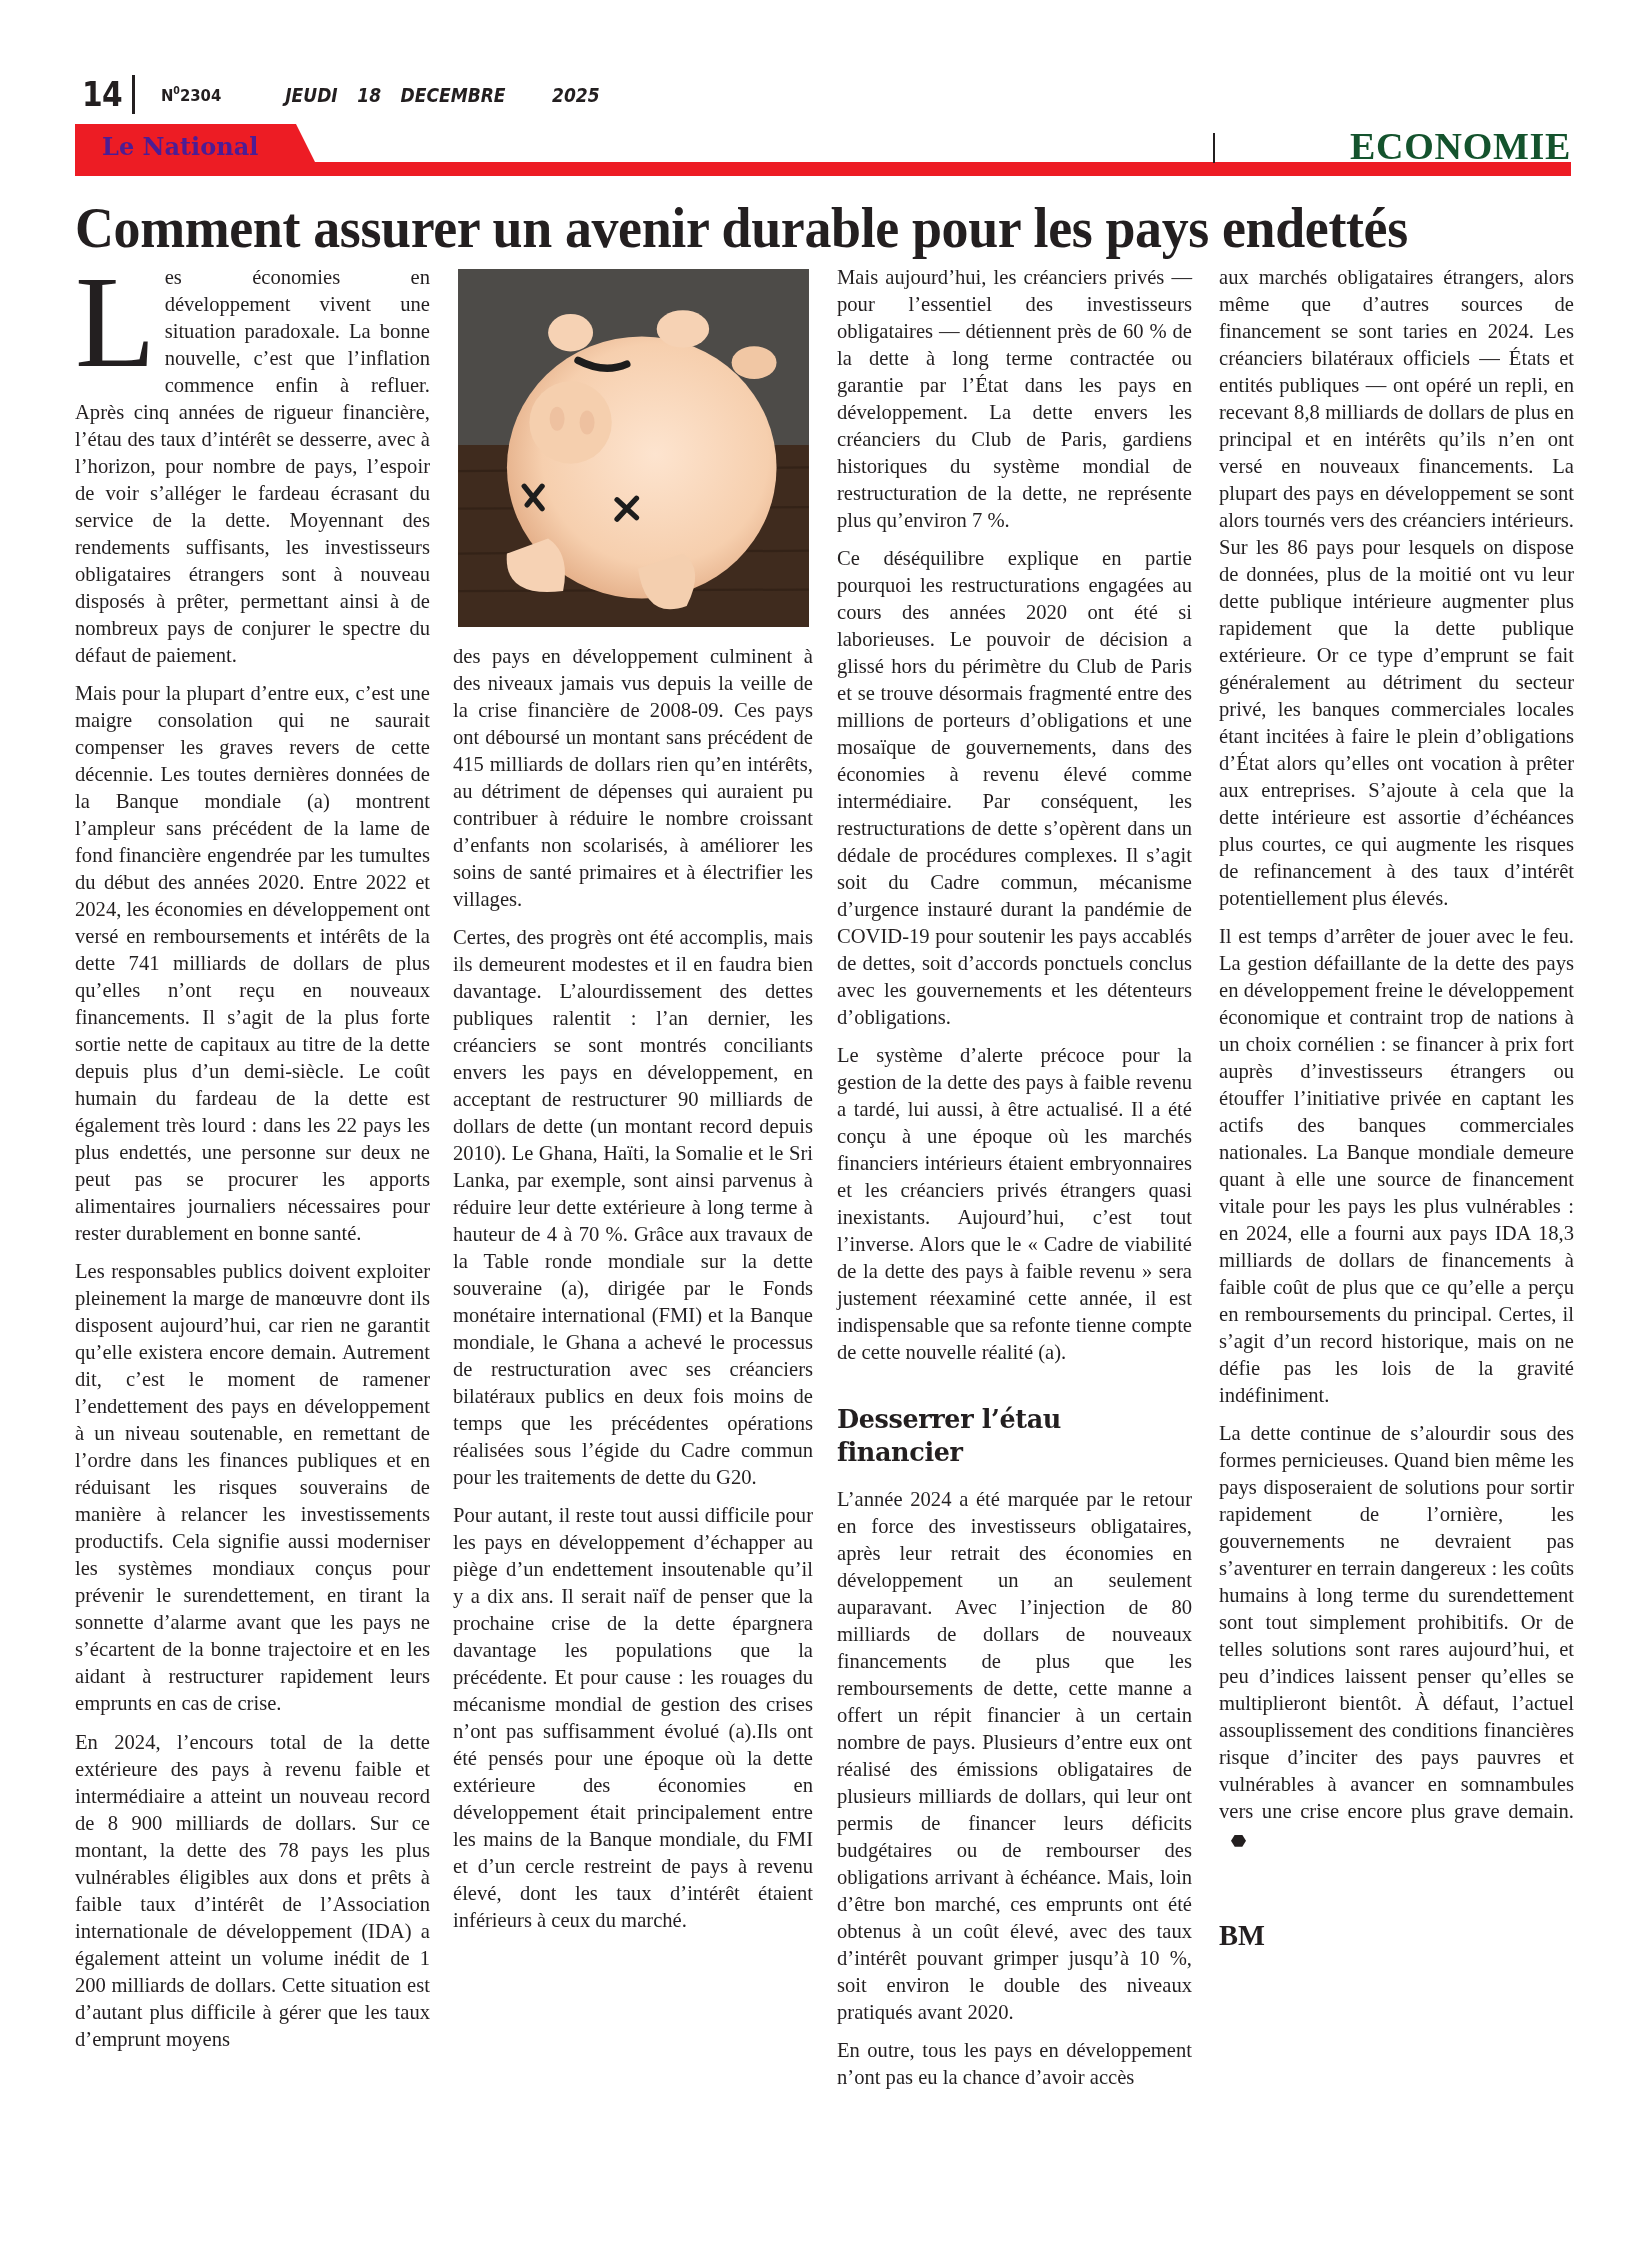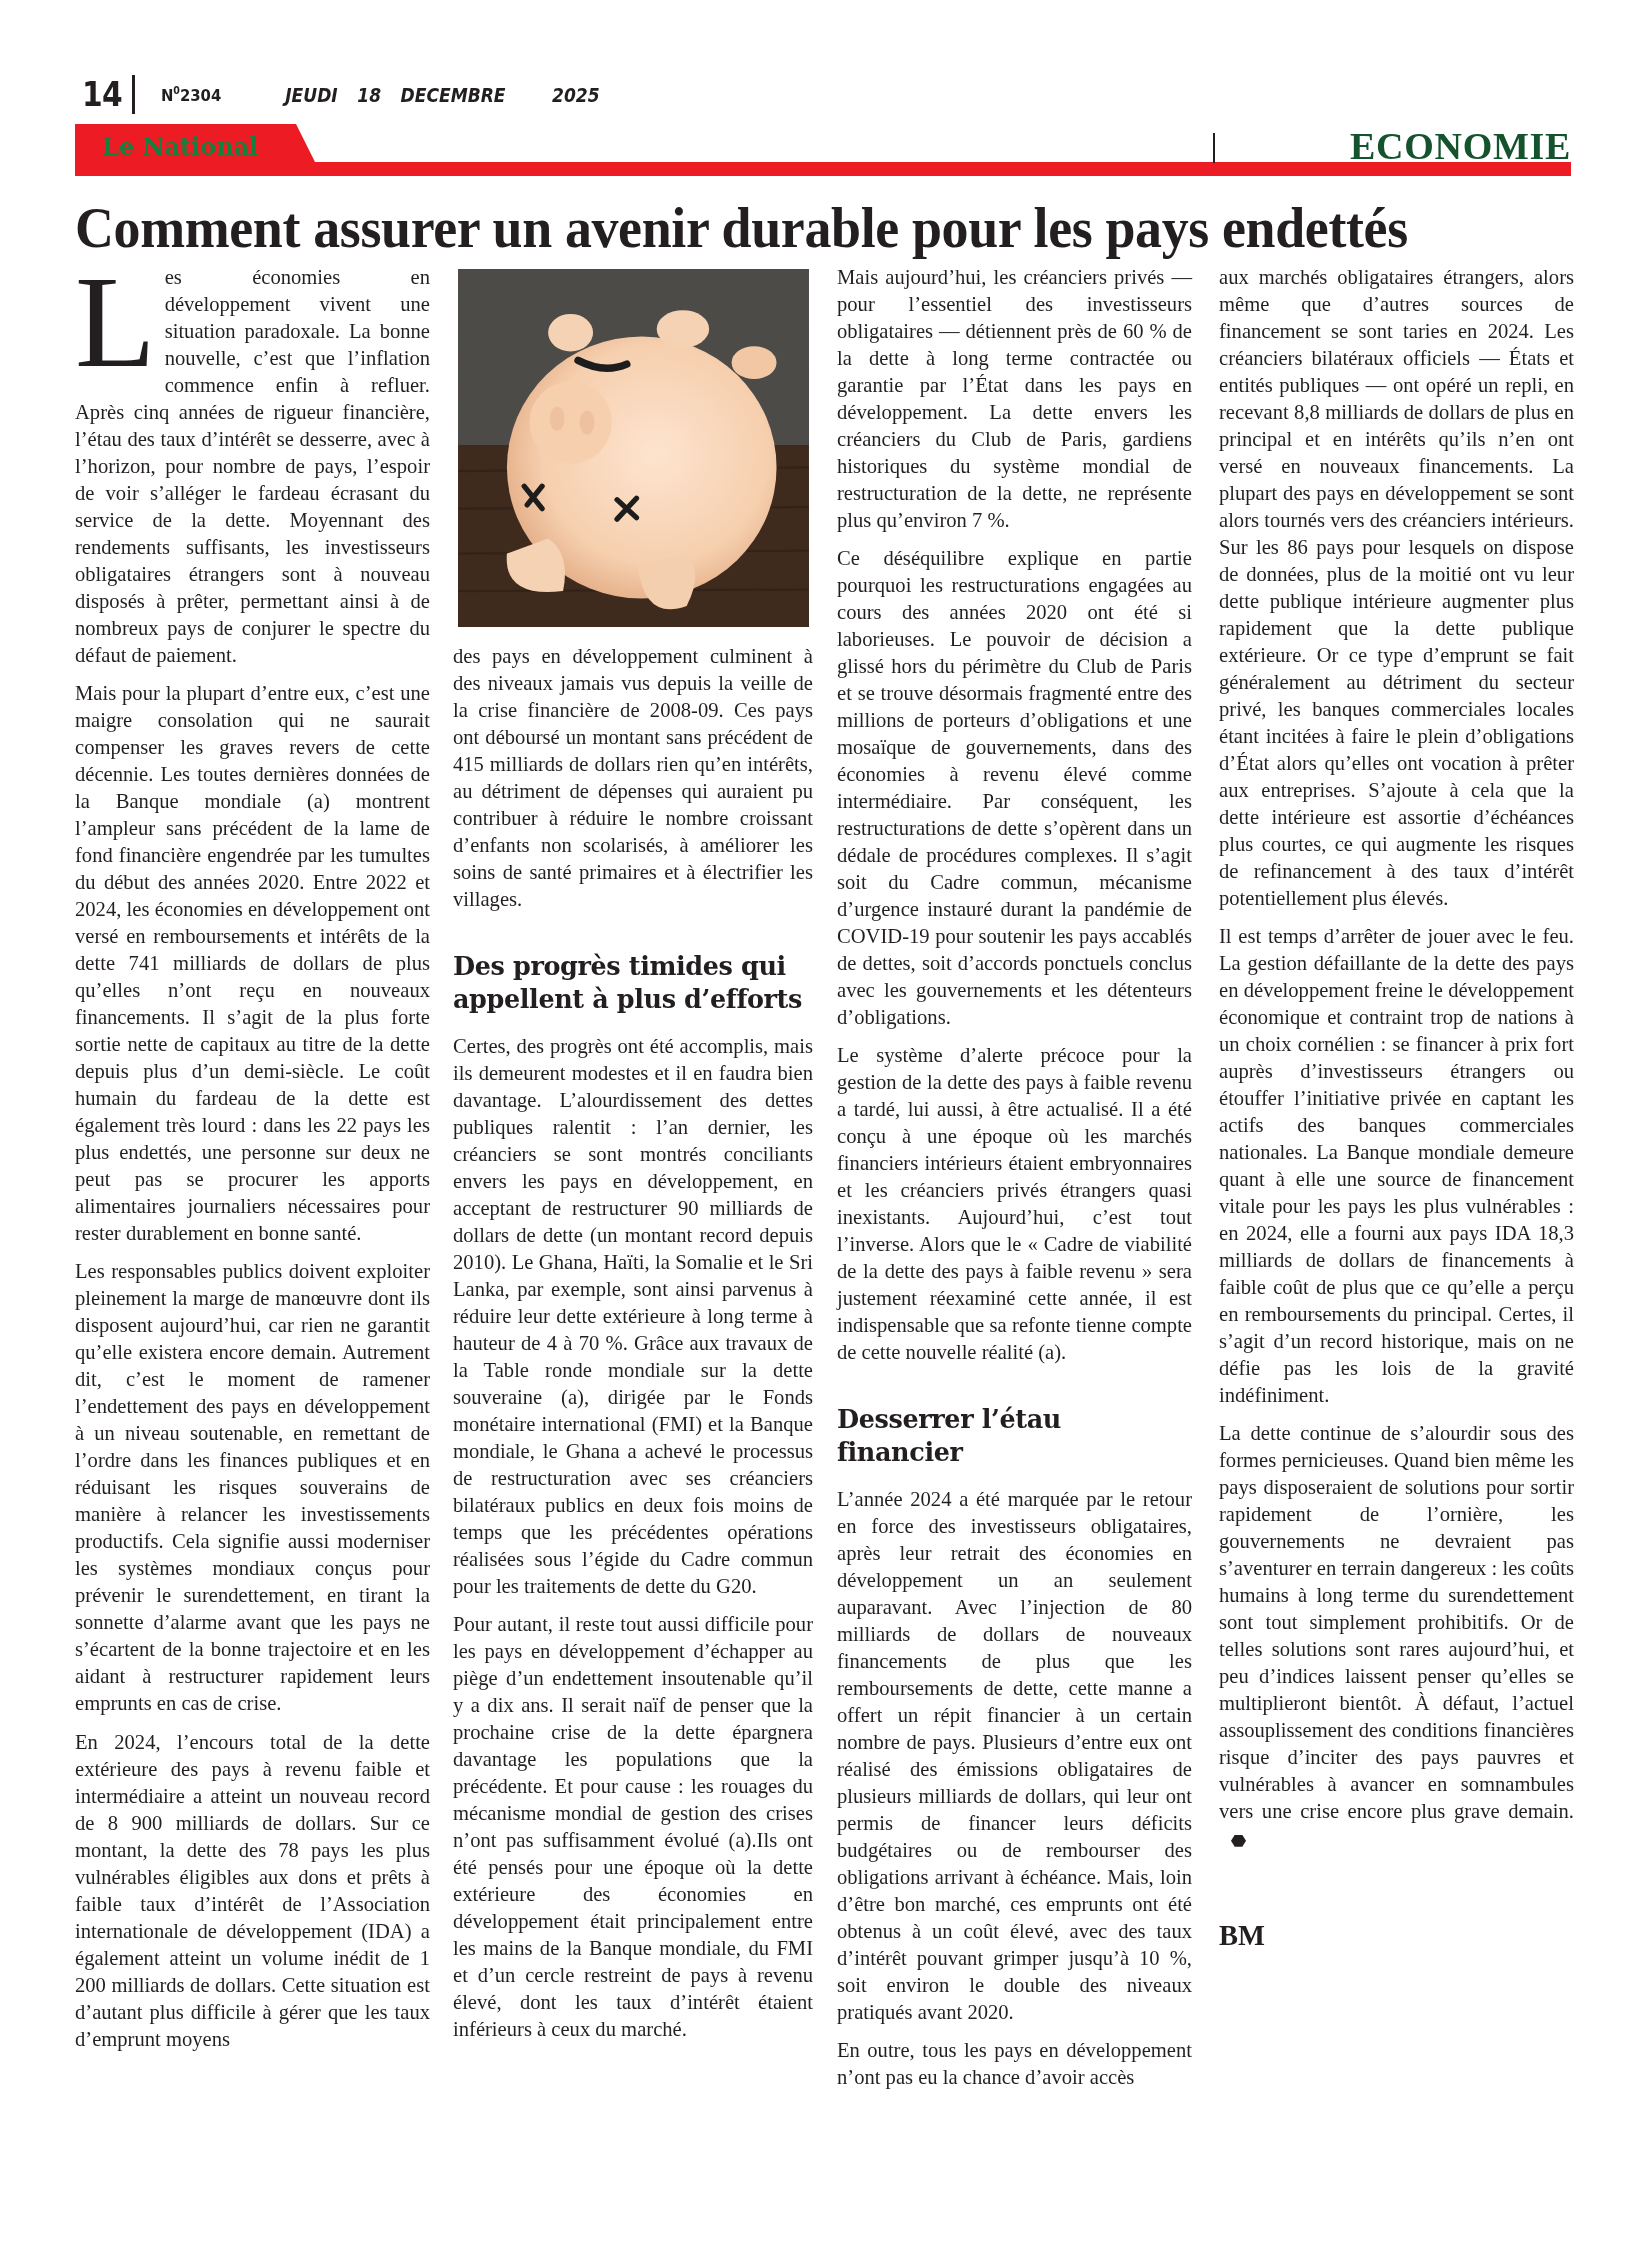--- a/index.html
+++ b/index.html
@@ -15,21 +15,21 @@
   .issue sup { font-size:10.5px; }
   .date-part { font-size:19px; margin-right:19.5px;font-style:italic; }
   .date-year { margin-left:27px; }
 
   
   .band { position:absolute; left:75px; top:124px; width:1496px; height:52px; }
   .band-flag { position:absolute; left:0; top:0; width:240px; height:52px; background:#ed1c24;
                clip-path: polygon(0 0, 221px 0, 240px 38px, 240px 52px, 0 52px); }
   .band-bar { position:absolute; left:0; top:38px; width:1496px; height:14.2px; background:#ed1c24; }
   .band-title { position:absolute; left:27px; top:7.5px; font-family:"DejaVu Serif",serif; font-weight:bold;
-                font-size:24px; color:#15803d; letter-spacing:0px; }
+                font-size:24px; color:#4c1d95; letter-spacing:0px; }
   .section-sep { position:absolute; left:1213px; top:133px; width:2.2px; height:30px; background:#231f20; }
   .section-label { position:absolute; right:79px; top:124px; font-family:Liberation Serif, serif; font-weight:bold;
                    font-size:38px; color:#14532d; letter-spacing:0.7px; }
 
   
   .headline { position:absolute; left:75px; top:193px; width:1500px; margin:0;
               font-family:"Liberation Serif",serif; font-weight:bold; font-size:58px; line-height:69px;
               color:#231f20; letter-spacing:-0.4px; transform:scaleX(0.93); transform-origin:left top; white-space:nowrap; }
 
   
@@ -113,21 +113,20 @@
         <path d="M160 122 Q195 140 225 127" stroke="#1d1d1d" stroke-width="10" fill="none" stroke-linecap="round"></path>
         <g stroke="#1d1d1d" stroke-width="7" stroke-linecap="round">
           <line x1="88" y1="290" x2="112" y2="320"></line>
             <line x1="112" y1="290" x2="92" y2="315"></line>
           <line x1="212" y1="308" x2="238" y2="332"></line>
             <line x1="238" y1="306" x2="212" y2="334"></line>
         </g>
       </svg>
     </div>
     <p>des pays en développement culminent à des niveaux jamais vus depuis la veille de la crise financière de 2008-09. Ces pays ont déboursé un montant sans précédent de 415 milliards de dollars rien qu’en intérêts, au détriment de dépenses qui auraient pu contribuer à réduire le nombre croissant d’enfants non scolarisés, à améliorer les soins de santé primaires et à électrifier les villages.</p>
-    <h2 class="subhead">Des progrès timides qui appellent à plus d’efforts</h2>
     <p>Certes, des progrès ont été accomplis, mais ils demeurent modestes et il en faudra bien davantage. L’alourdissement des dettes publiques ralentit : l’an dernier, les créanciers se sont montrés conciliants envers les pays en développement, en acceptant de restructurer 90 milliards de dollars de dette (un montant record depuis 2010). Le Ghana, Haïti, la Somalie et le Sri Lanka, par exemple, sont ainsi parvenus à réduire leur dette extérieure à long terme à hauteur de 4 à 70 %. Grâce aux travaux de la Table ronde mondiale sur la dette souveraine (a), dirigée par le Fonds monétaire international (FMI) et la Banque mondiale, le Ghana a achevé le processus de restructuration avec ses créanciers bilatéraux publics en deux fois moins de temps que les précédentes opérations réalisées sous l’égide du Cadre commun pour les traitements de dette du G20.</p>
     <p>Pour autant, il reste tout aussi difficile pour les pays en développement d’échapper au piège d’un endettement insoutenable qu’il y a dix ans. Il serait naïf de penser que la prochaine crise de la dette épargnera davantage les populations que la précédente. Et pour cause : les rouages du mécanisme mondial de gestion des crises n’ont pas suffisamment évolué (a).Ils ont été pensés pour une époque où la dette extérieure des économies en développement était principalement entre les mains de la Banque mondiale, du FMI et d’un cercle restreint de pays à revenu élevé, dont les taux d’intérêt étaient inférieurs à ceux du marché.</p>
   </div>
 
   <div class="col c3">
     <p>Mais aujourd’hui, les créanciers privés — pour l’essentiel des investisseurs obligataires — détiennent près de 60 % de la dette à long terme contractée ou garantie par l’État dans les pays en développement. La dette envers les créanciers du Club de Paris, gardiens historiques du système mondial de restructuration de la dette, ne représente plus qu’environ 7 %.</p>
     <p>Ce déséquilibre explique en partie pourquoi les restructurations engagées au cours des années 2020 ont été si laborieuses. Le pouvoir de décision a glissé hors du périmètre du Club de Paris et se trouve désormais fragmenté entre des millions de porteurs d’obligations et une mosaïque de gouvernements, dans des économies à revenu élevé comme intermédiaire. Par conséquent, les restructurations de dette s’opèrent dans un dédale de procédures complexes. Il s’agit soit du Cadre commun, mécanisme d’urgence instauré durant la pandémie de COVID-19 pour soutenir les pays accablés de dettes, soit d’accords ponctuels conclus avec les gouvernements et les détenteurs d’obligations.</p>
     <p>Le système d’alerte précoce pour la gestion de la dette des pays à faible revenu a tardé, lui aussi, à être actualisé. Il a été conçu à une époque où les marchés financiers intérieurs étaient embryonnaires et les créanciers privés étrangers quasi inexistants. Aujourd’hui, c’est tout l’inverse. Alors que le « Cadre de viabilité de la dette des pays à faible revenu » sera justement réexaminé cette année, il est indispensable que sa refonte tienne compte de cette nouvelle réalité (a).</p>
     <h2 class="subhead">Desserrer l’étau financier</h2>
     <p>L’année 2024 a été marquée par le retour en force des investisseurs obligataires, après leur retrait des économies en développement un an seulement auparavant. Avec l’injection de 80 milliards de dollars de nouveaux financements de plus que les remboursements de dette, cette manne a offert un répit financier à un certain nombre de pays. Plusieurs d’entre eux ont réalisé des émissions obligataires de plusieurs milliards de dollars, qui leur ont permis de financer leurs déficits budgétaires ou de rembourser des obligations arrivant à échéance. Mais, loin d’être bon marché, ces emprunts ont été obtenus à un coût élevé, avec des taux d’intérêt pouvant grimper jusqu’à 10 %, soit environ le double des niveaux pratiqués avant 2020.</p>

